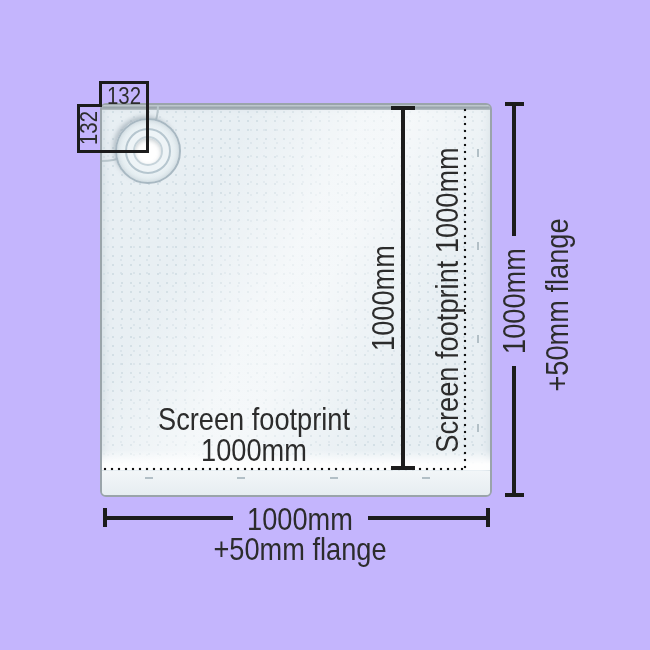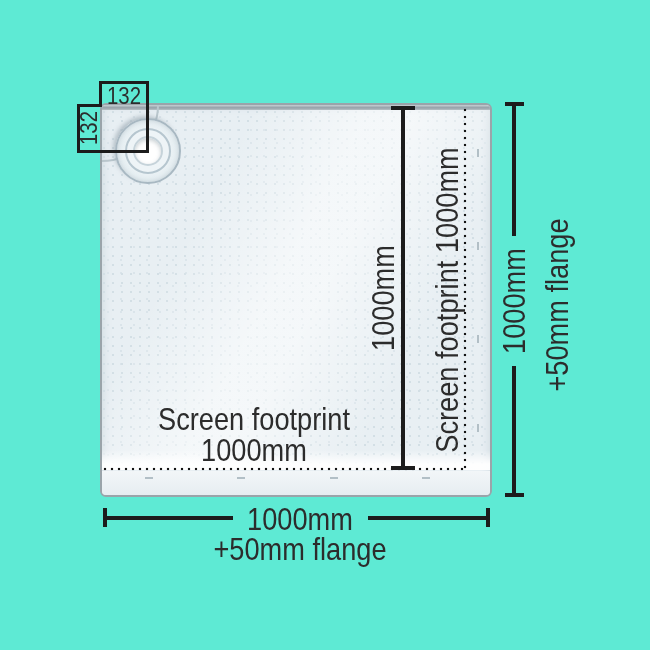--- a/index.html
+++ b/index.html
@@ -1,18 +1,18 @@
 <!DOCTYPE html>
 <html><head>
 <meta charset="utf-8">
 <style>
   * { box-sizing: border-box; margin: 0; padding: 0; }
   html, body { background: #ffffff; }
   .canvas {
-    position: relative; width: 650px; height: 650px; background: #5eead4;
+    position: relative; width: 650px; height: 650px; background: #c4b5fd;
     font-family: "Liberation Sans", sans-serif; overflow: hidden;
   }
   .bar { position: absolute; background: #1c1c1c; }
   .lbl {
     position: absolute; color: #2c2c2c; font-size: 32px; line-height: 1;
     white-space: nowrap; transform: translate(-50%,-50%) scale(0.85,1);
   }
   .lbl.rot { transform: translate(-50%,-50%) rotate(-90deg) scale(0.85,1); }
   .lbl.small { font-size: 24px; }
   .lbl2 {

